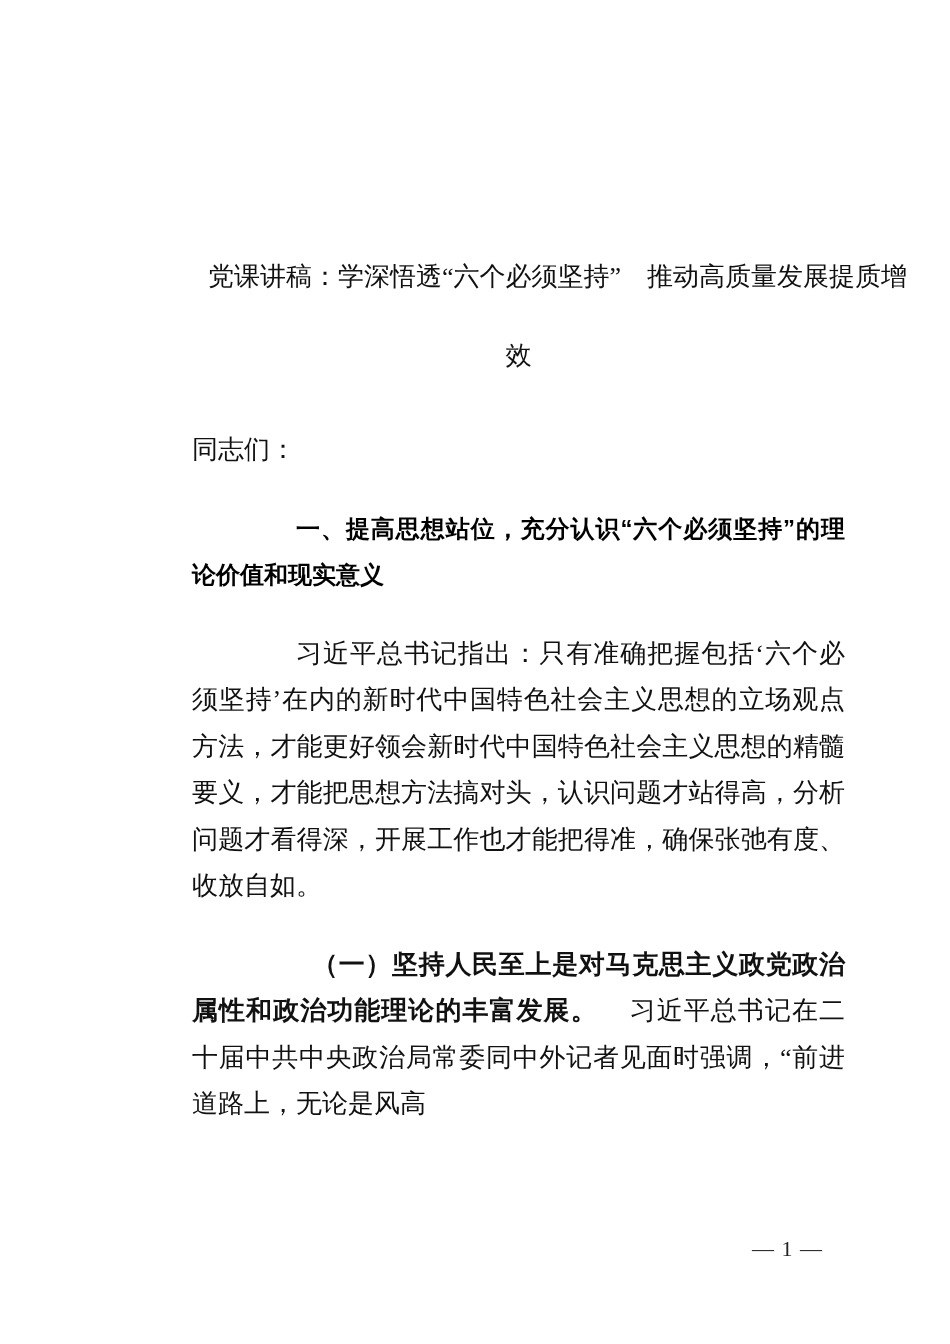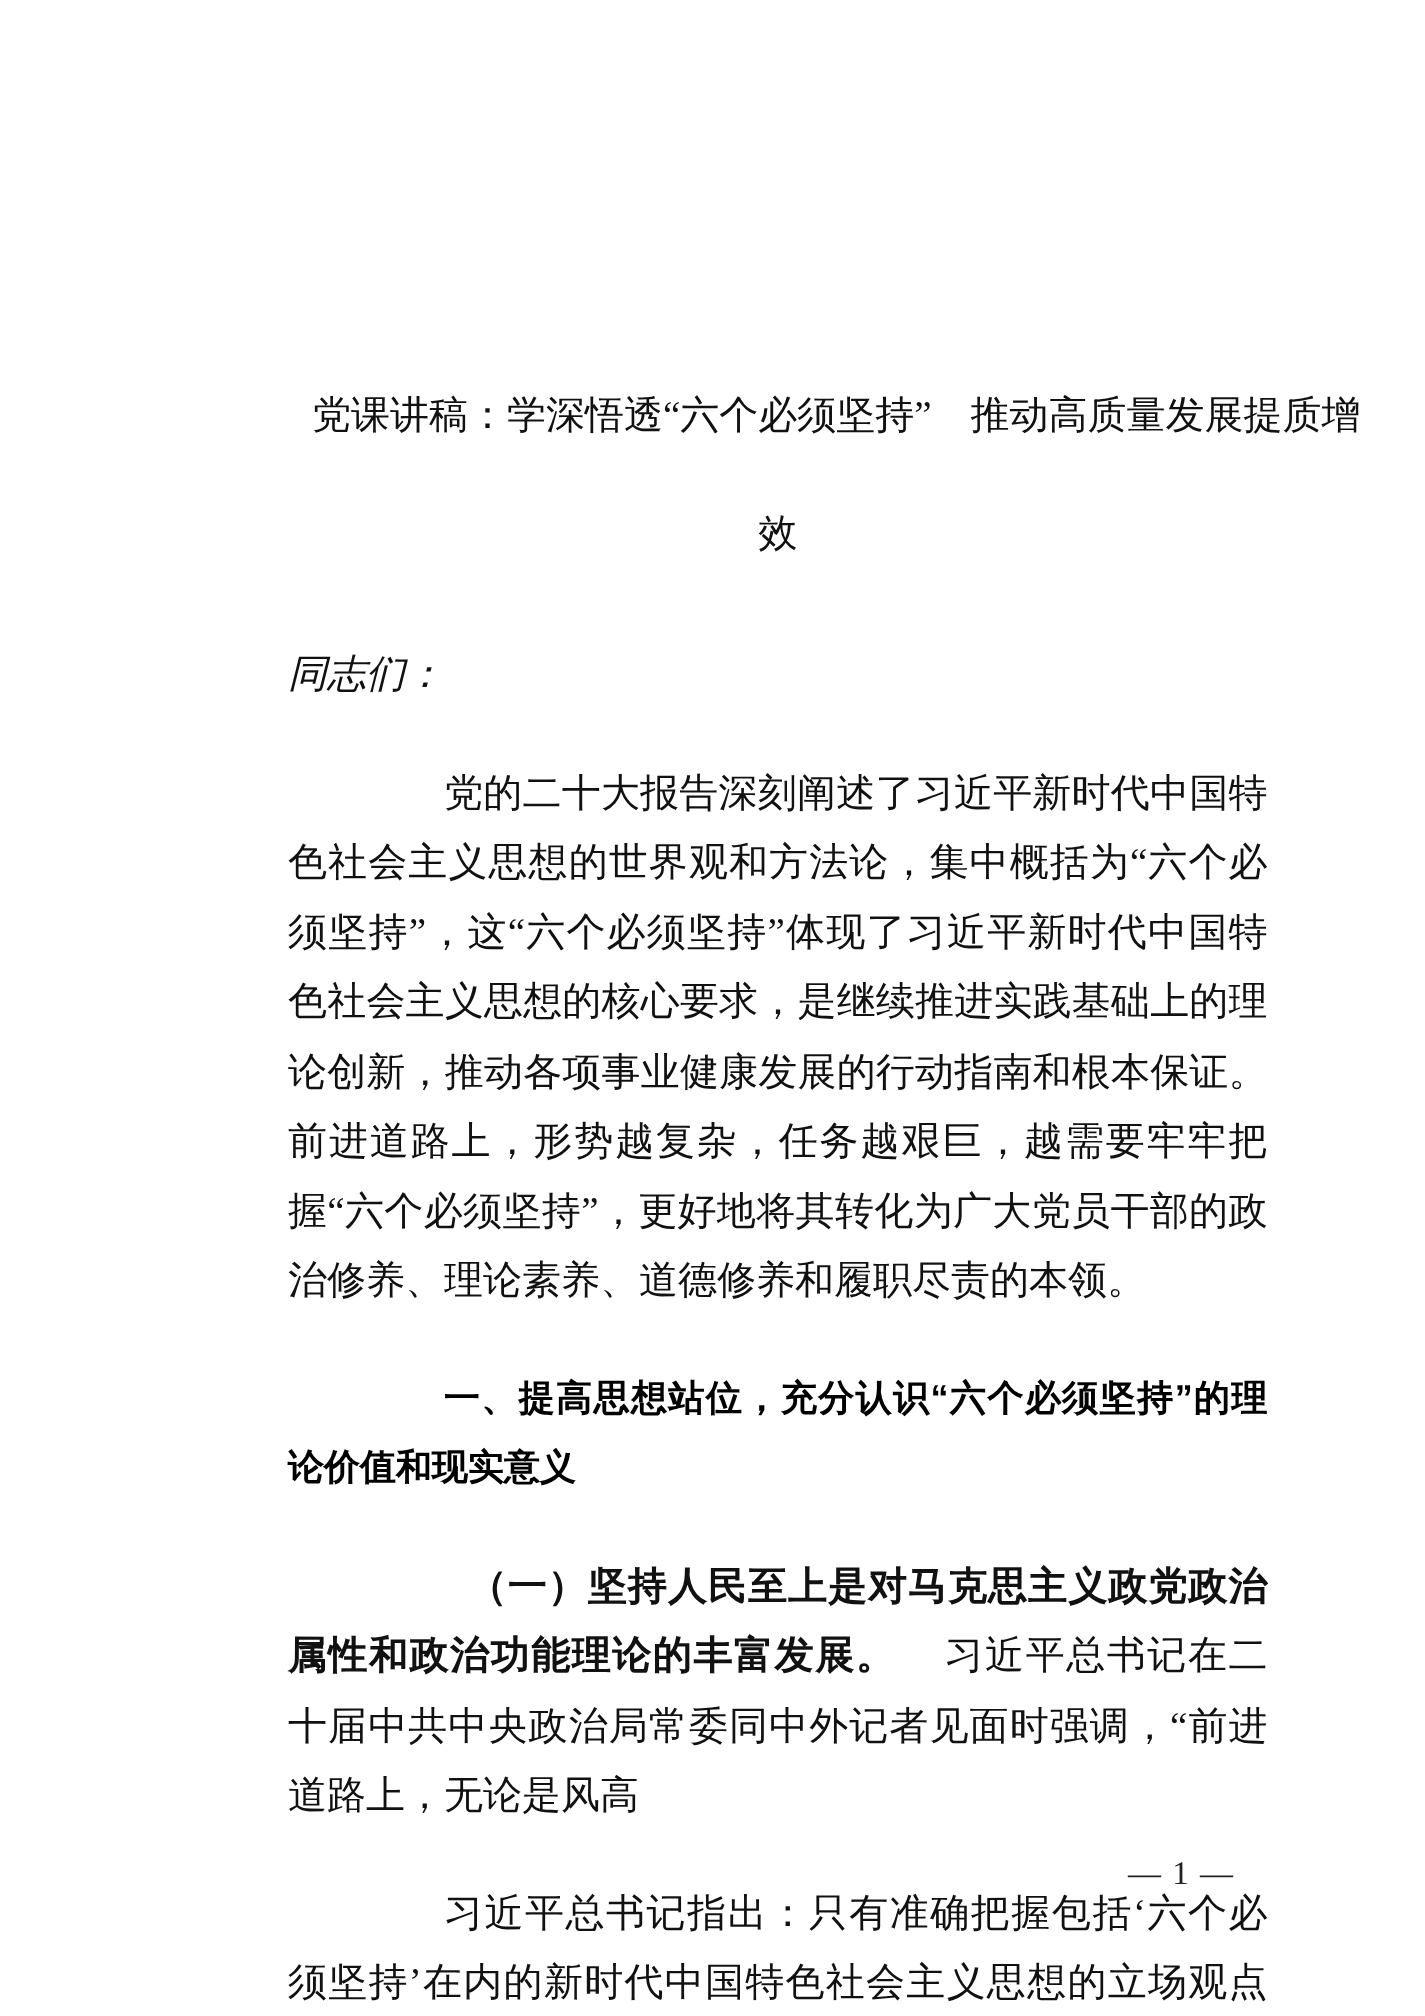--- a/index.html
+++ b/index.html
@@ -27,21 +27,20 @@
     line-height: 46.5px;
     font-weight: normal;
   }
   .doc-title .title-line {
     white-space: nowrap;
   }
   .salutation {
     font-size: 26px;
     line-height: 46.5px;
     text-indent: 0;
-    font-style: italic;
   }
   .para {
     font-size: 26px;
     line-height: 46.5px;
     text-align: justify;
     text-indent: 104px;
   }
   .section-heading {
     font-family: "Liberation Sans", "DejaVu Sans", sans-serif;
     font-weight: 700;
@@ -71,25 +70,24 @@
 
   <div class="content">
 
     <div class="doc-title">
       <div class="title-line">党课讲稿：学深悟透“六个必须坚持”　推动高质量发展提质增</div>
       <div class="title-line">效</div>
     </div>
 
     <p class="salutation">同志们：</p>
 
-    <p class="para">党的二十大报告深刻阐述了习近平新时代中国特色社会主义思想的世界观和方法论，集中概括为“六个必须坚持”，这“六个必须坚持”体现了习近平新时代中国特色社会主义思想的核心要求，是继续推进实践基础上的理论创新，推动各项事业健康发展的行动指南和根本保证。前进道路上，形势越复杂，任务越艰巨，越需要牢牢把握“六个必须坚持”，更好地将其转化为广大党员干部的政治修养、理论素养、道德修养和履职尽责的本领。</p>
 
     <h2 class="section-heading">一、提高思想站位，充分认识“六个必须坚持”的理论价值和现实意义</h2>
 
+    <p class="para">习近平总书记指出：只有准确把握包括‘六个必须坚持’在内的新时代中国特色社会主义思想的立场观点方法，才能更好领会新时代中国特色社会主义思想的精髓要义，才能把思想方法搞对头，认识问题才站得高，分析问题才看得深，开展工作也才能把得准，确保张弛有度、收放自如。</p>
+
     <p class="para"><span class="lead-bold">（一）坚持人民至上是对马克思主义政党政治属性和政治功能理论的丰富发展。</span><span>习近平总书记在二十届中共中央政治局常委同中外记者见面时强调，“前进道路上，无论是风高</span></p>
-
-    <p class="para">习近平总书记指出：只有准确把握包括‘六个必须坚持’在内的新时代中国特色社会主义思想的立场观点方法，才能更好领会新时代中国特色社会主义思想的精髓要义，才能把思想方法搞对头，认识问题才站得高，分析问题才看得深，开展工作也才能把得准，确保张弛有度、收放自如。</p>
 
   </div>
 
   <div class="page-number">— 1 —</div>
 
 </div>
 
 </body></html>

